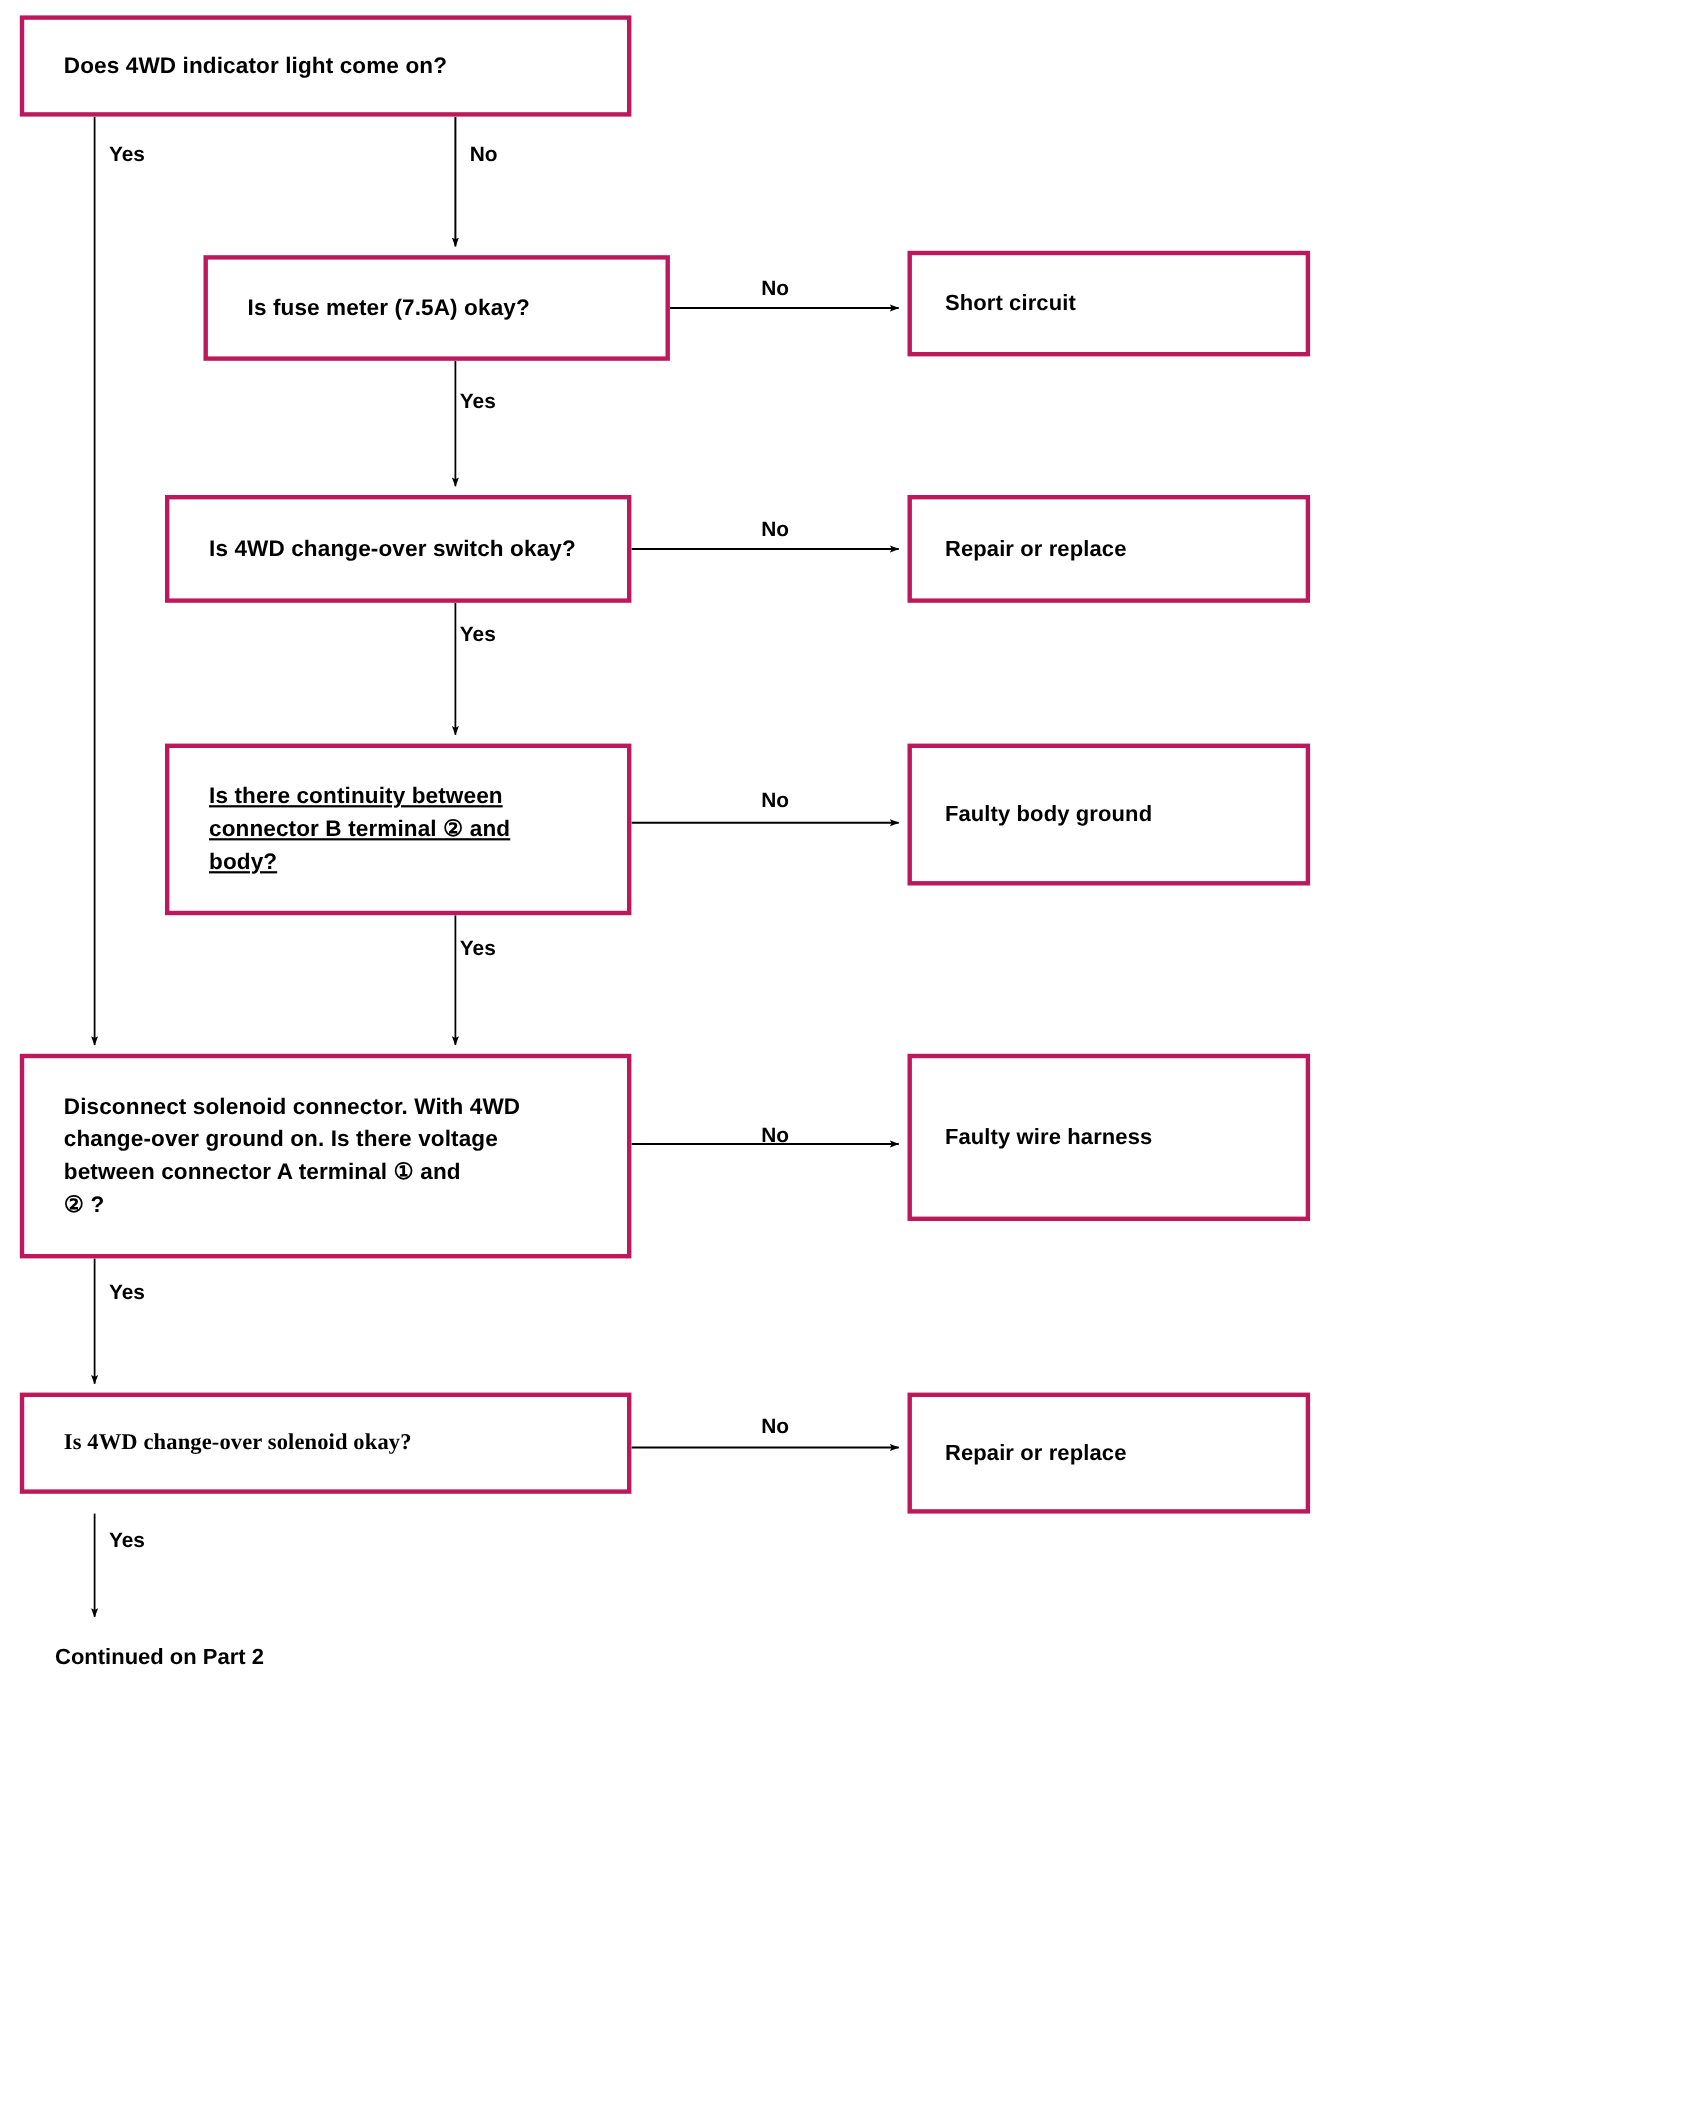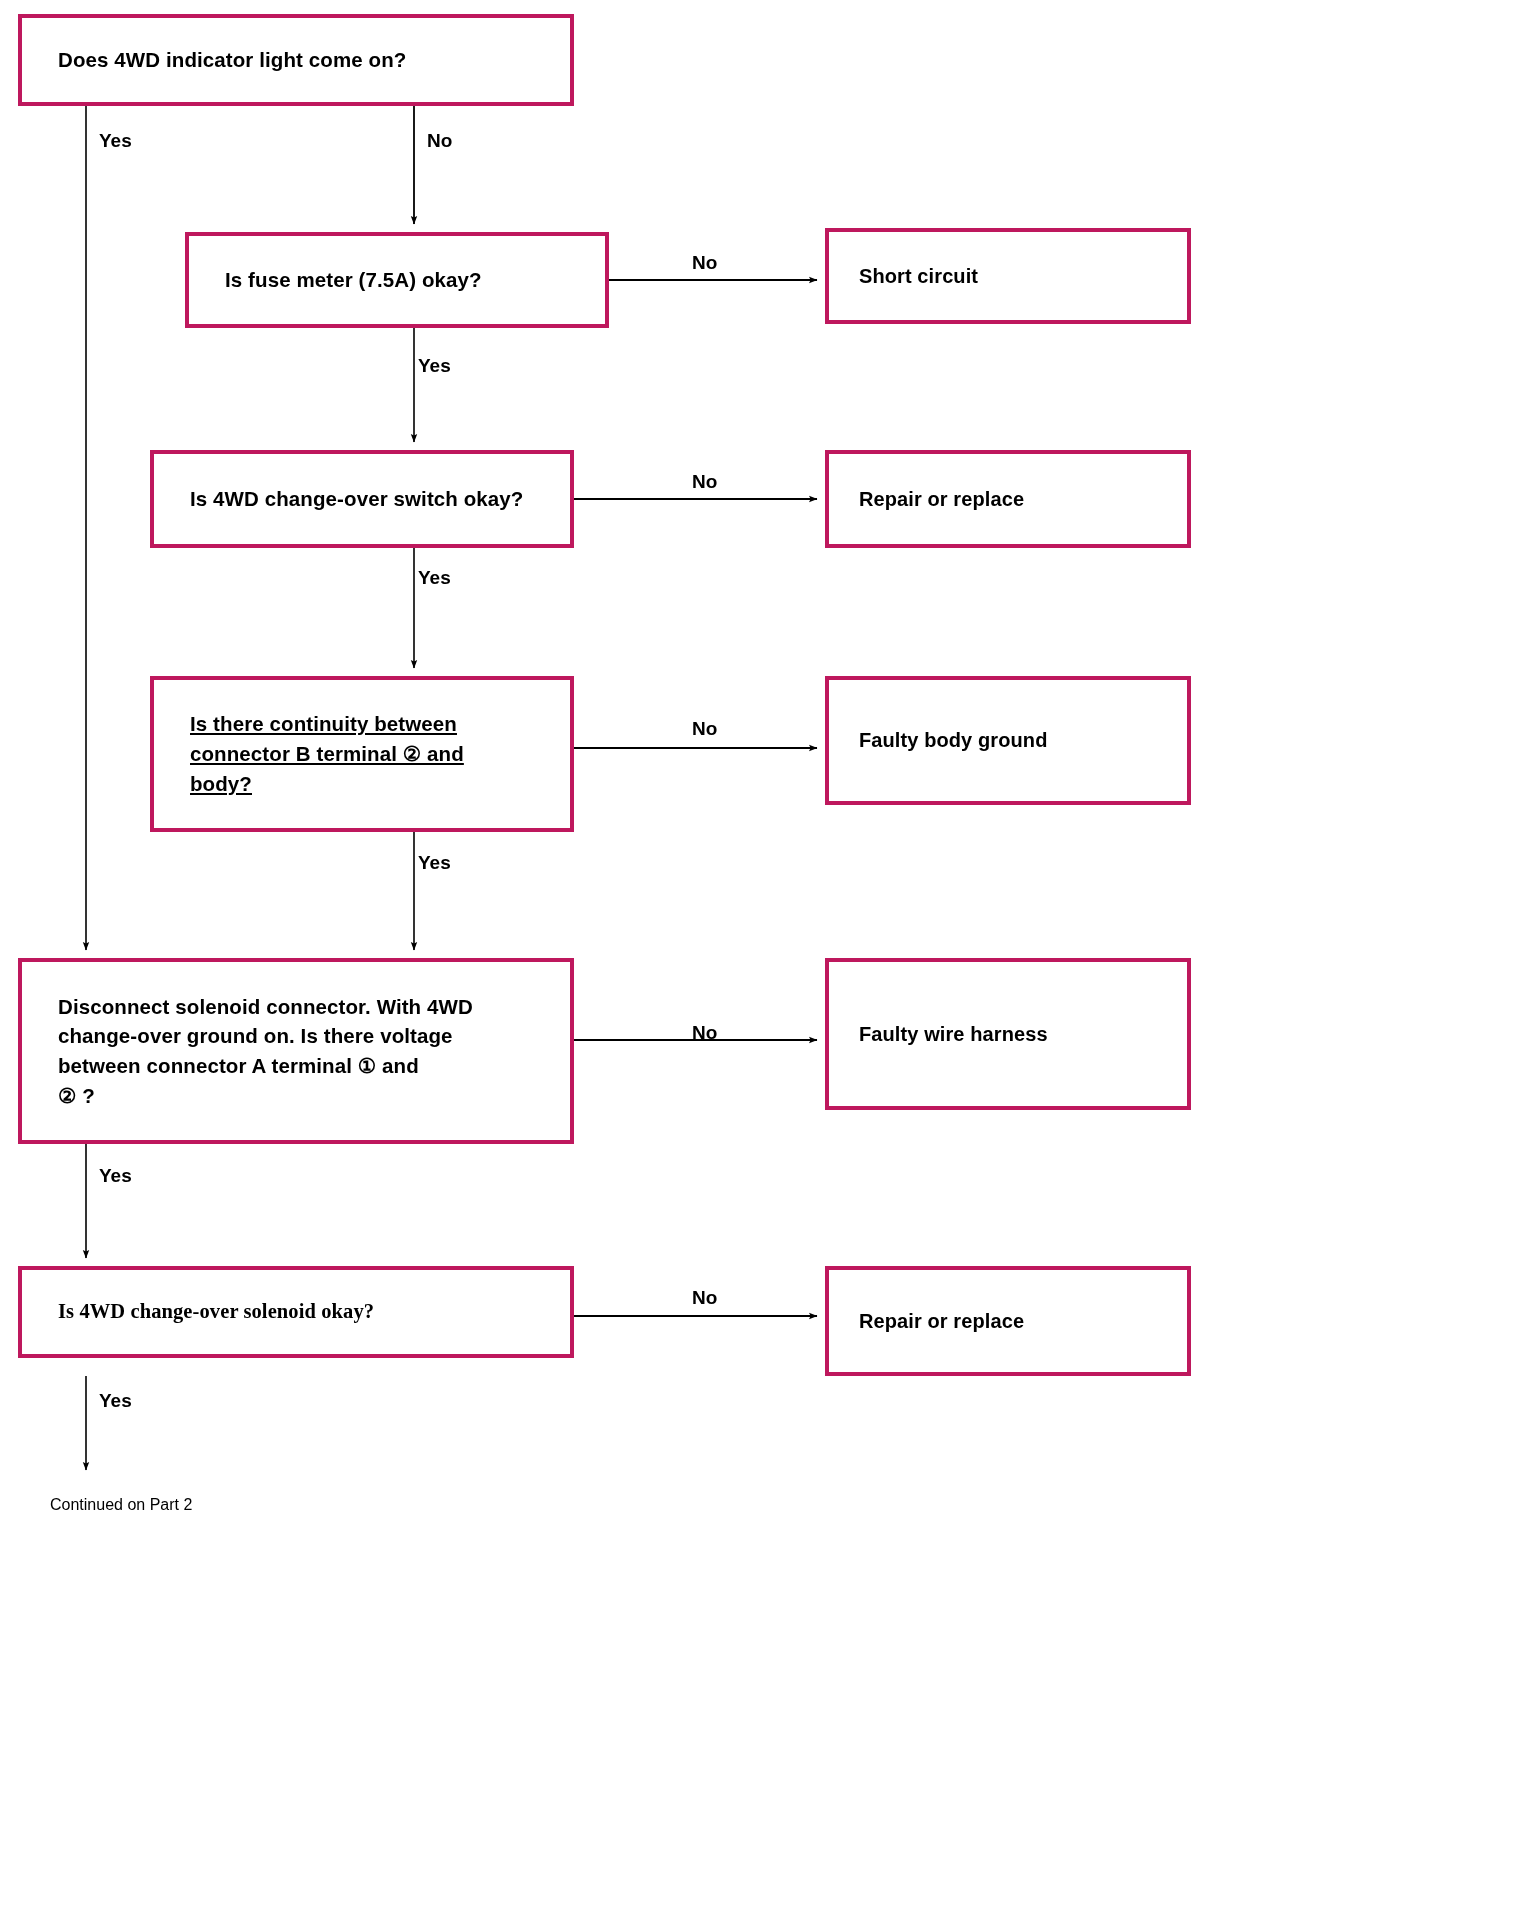--- a/index.html
+++ b/index.html
@@ -44,22 +44,22 @@
   }
   .fc-label {
     position: absolute;
     font-weight: bold;
     font-size: 19px;
     line-height: 1;
     white-space: nowrap;
   }
   .fc-endnote {
     position: absolute;
-    font-weight: normal;
-    font-size: 16px;
+    font-weight: bold;
+    font-size: 20px;
     line-height: 1;
     white-space: nowrap;
   }
   #fc-lines {
     position: absolute;
     left: 0;
     top: 0;
     width: 1536px;
     height: 1924px;
     pointer-events: none;

